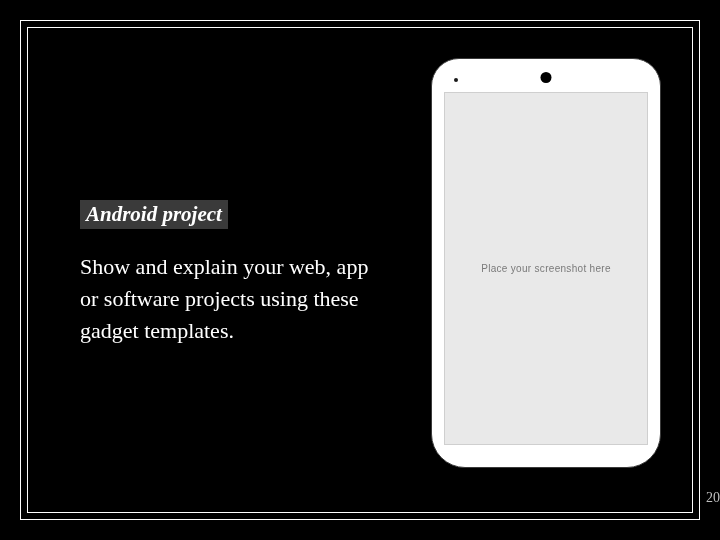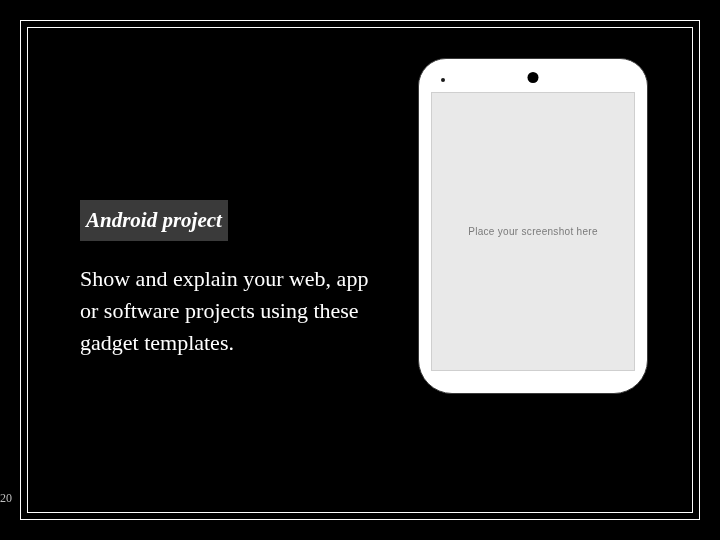--- a/index.html
+++ b/index.html
@@ -33,52 +33,52 @@
     }
     .content-area {
       position: absolute;
       left: 80px;
       top: 200px;
       width: 300px;
     }
     .title-highlight {
       display: inline-block;
       background: #3a3a3a;
-      padding: 8px 6px;
+      padding: 2px 6px;
       margin-bottom: 22px;
     }
     .title {
       color: #ffffff;
       font-style: italic;
       font-weight: bold;
       font-size: 21px;
       font-family: Georgia, 'Times New Roman', serif;
     }
     .body-text {
       color: #ffffff;
       font-size: 22px;
       line-height: 1.45;
       font-family: Georgia, 'Times New Roman', serif;
     }
     .page-number {
       position: absolute;
       bottom: 34px;
       left: 0;
       right: 0;
-      text-align: left;
+      text-align: right;
       color: #bfbfbf;
-      font-size: 12px;
+      font-size: 14px;
       font-family: Georgia, serif;
     }
     .phone-mockup {
       position: absolute;
-      right: 72px;
+      right: 59px;
       top: 58px;
       width: 230px;
-      height: 336px;
+      height: 410px;
       text-align: right;
     }
     .phone-body {
       width: 100%;
       height: 100%;
       background: #ffffff;
       border-radius: 28px 28px 34px 34px;
       border: 1px solid #3a3a3a;
       position: relative;
     }

